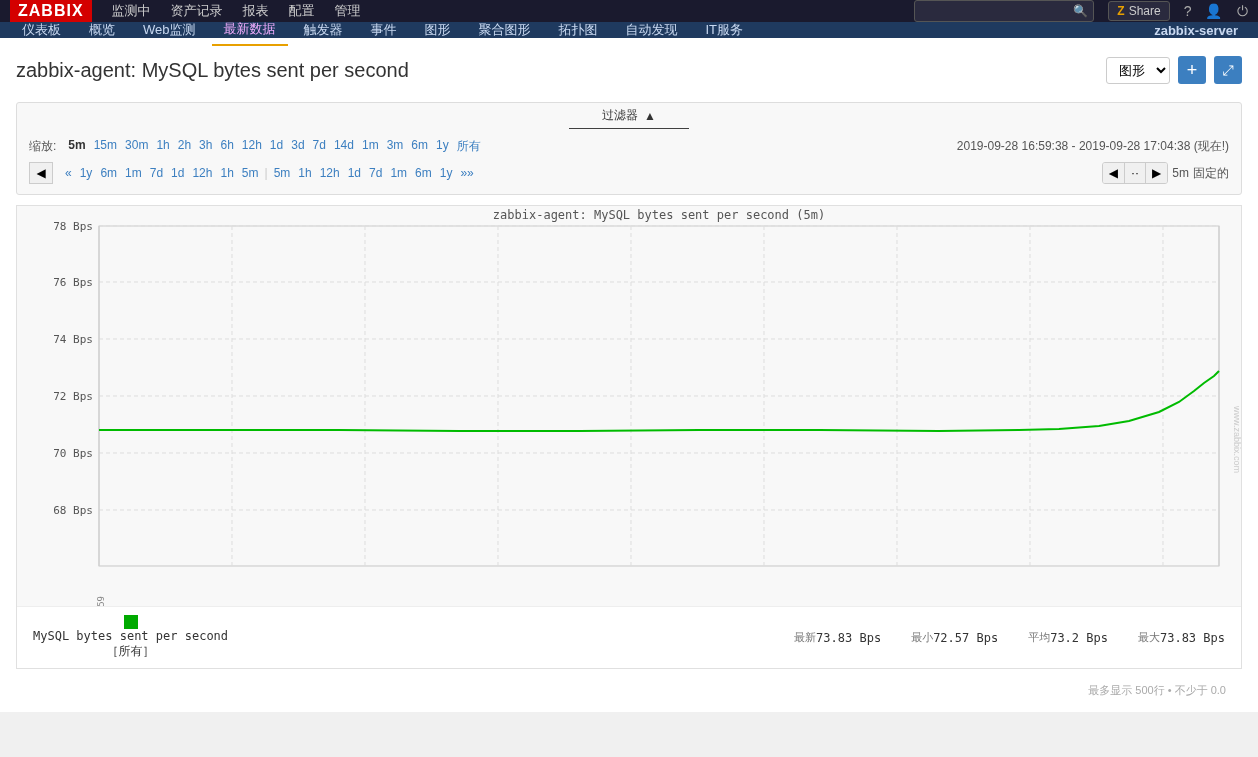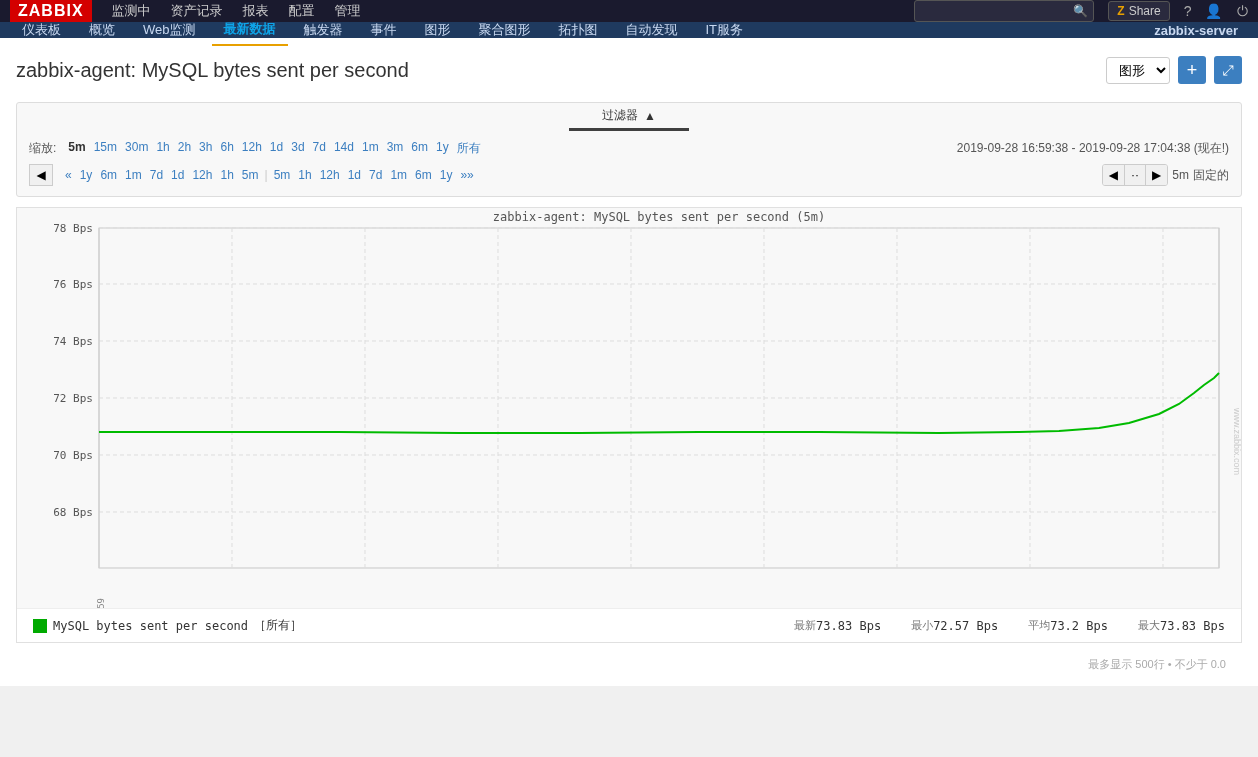--- a/index.html
+++ b/index.html
@@ -87,23 +87,22 @@
     }
     .second-nav a {
       color: #c8d8f0;
       text-decoration: none;
       padding: 6px 12px;
       font-size: 13px;
       cursor: pointer;
       white-space: nowrap;
     }
     .second-nav a.active {
-      color: #0ea5e9;
+      color: #f0abfc;
       border-bottom: 2px solid #e8a000;
-      font-weight: bold;
     }
     .second-nav-right {
       margin-left: auto;
       color: #c8d8f0;
       font-size: 13px;
       padding-right: 10px;
       font-weight: bold;
     }
 
     
@@ -171,21 +170,21 @@
       border: 1px solid #ddd;
       border-radius: 3px;
       margin-bottom: 10px;
       overflow: hidden;
     }
     .filter-header {
       display: flex;
       align-items: center;
       padding: 4px 12px;
       background: #f8f8f8;
-      border-bottom: 3px solid #404040;
+      border-bottom: 1px solid #404040;
       cursor: pointer;
       gap: 6px;
       justify-content: center;
       width: 120px;
       margin: 0 auto;
     }
 
     
     .zoom-section {
       padding: 8px 12px 4px;
@@ -306,21 +305,21 @@
       padding: 8px 16px;
       gap: 20px;
       font-size: 12px;
       font-family: monospace;
       border-top: 1px solid #eee;
       flex-wrap: wrap;
     }
     .legend-item {
       display: flex;
       align-items: center;
-      gap: 6px;
+      flex-direction: column;
     }
     .legend-color {
       width: 14px;
       height: 14px;
       background: #00aa00;
       display: inline-block;
     }
     .legend-stats {
       display: flex;
       gap: 30px;

